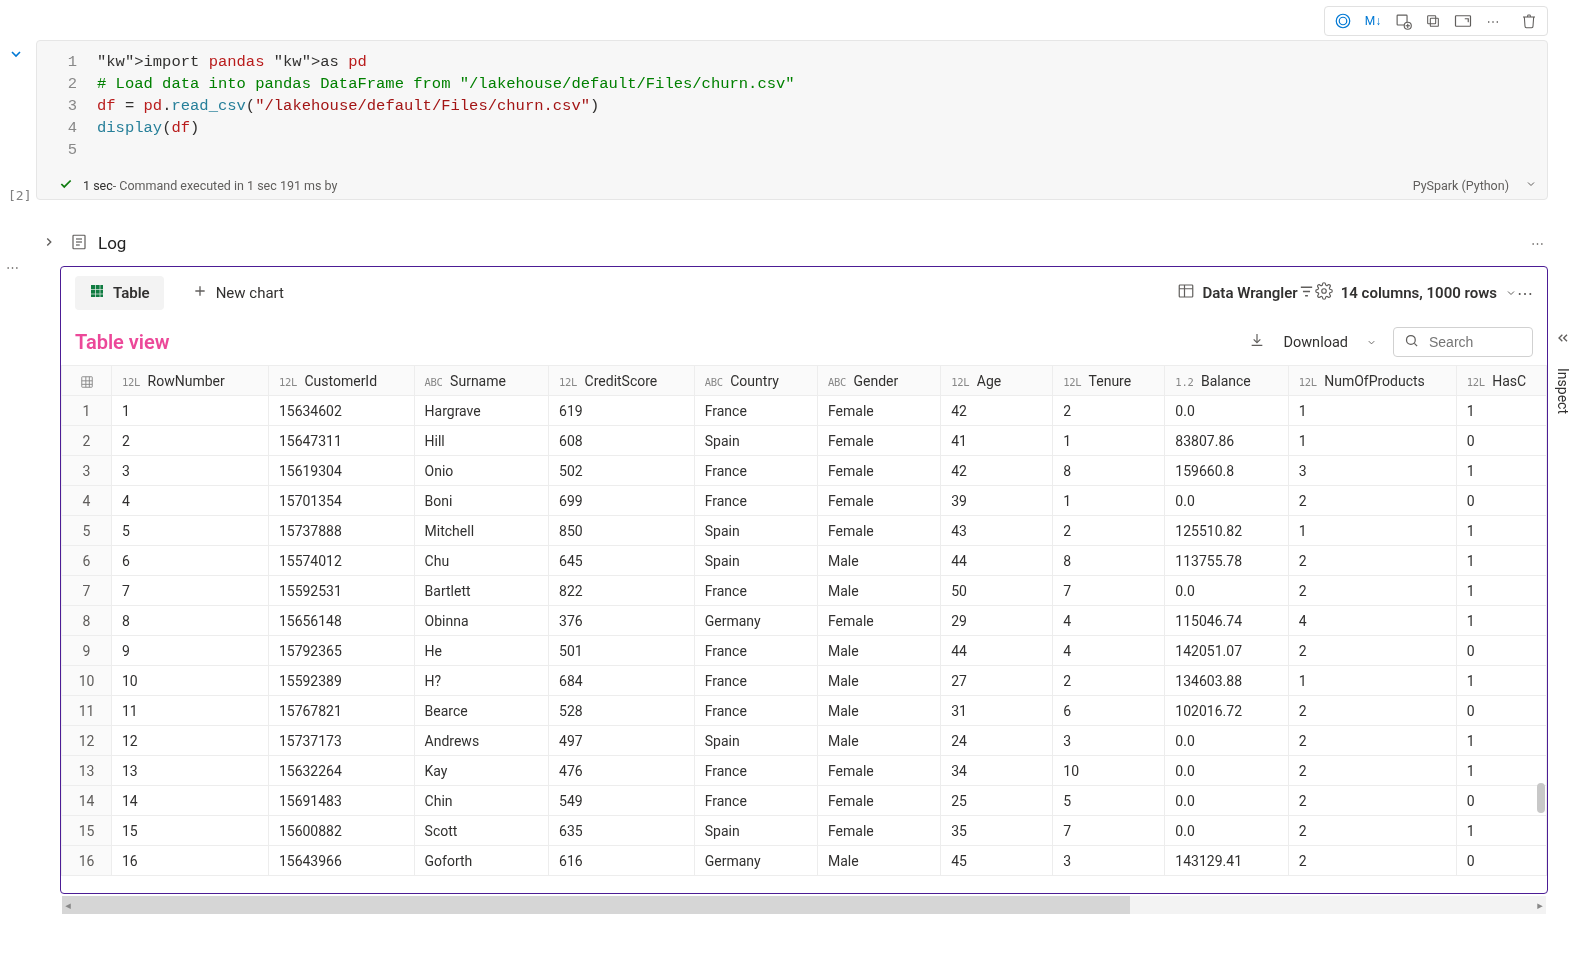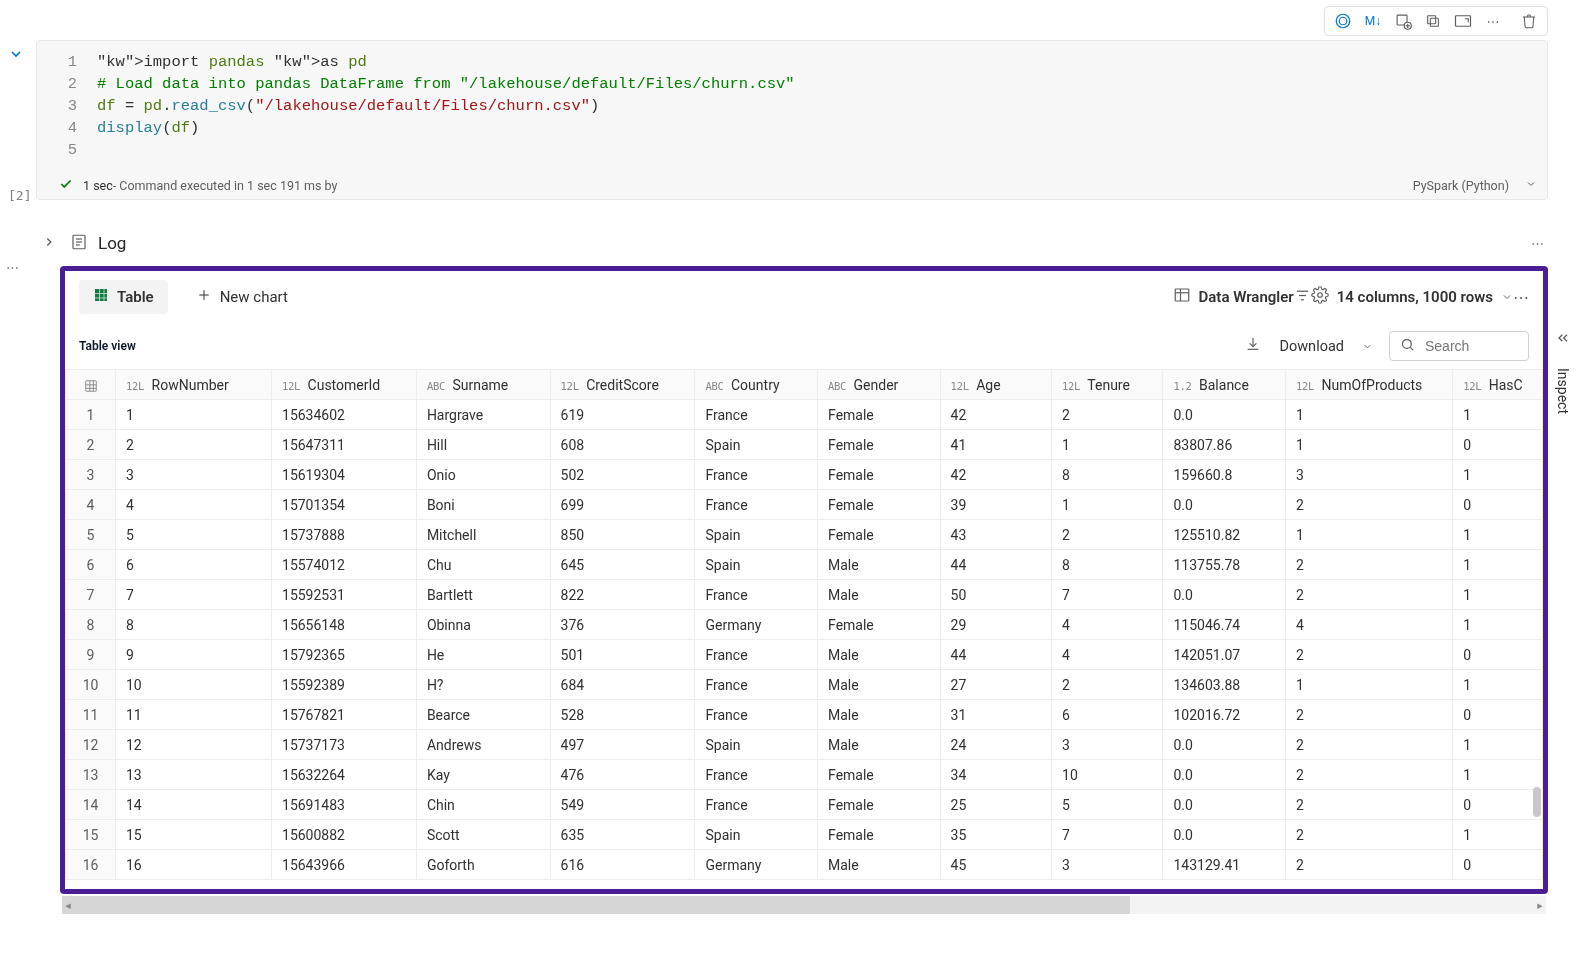--- a/index.html
+++ b/index.html
@@ -64,21 +64,21 @@
     color: #888;
     padding-right: 20px;
     user-select: none;
   }
   .gutter div { height: 22px; }
   .code-lines { flex: 1; white-space: pre; }
   .code-lines .line { height: 22px; }
   .pe { color: #267f99; }
   .cm { color: #008000; }
   .st { color: #a31515; }
-  .fn { color: #4d7c0f; }
+  .fn { color: #b91c1c; }
 
   
   .status-bar {
     height: 28px;
     display: flex; align-items: center;
     padding: 0 10px 0 22px;
     font-size: 12.5px;
     color: #605e5c;
   }
   .status-bar .check {
@@ -133,21 +133,21 @@
     left: 6px; top: 260px;
     color: #605e5c;
     cursor: pointer;
     letter-spacing: 2px;
   }
 
   
   .out-panel {
     position: absolute;
     left: 60px; right: 30px; top: 266px; bottom: 80px;
-    border: 5px solid #4c1d95;
+    border: 1px solid #4c1d95;
     border-radius: 4px;
     background: #fff;
     display: flex; flex-direction: column;
     overflow: hidden;
   }
   .out-toolbar {
     height: 52px;
     display: flex; align-items: center;
     padding: 0 14px;
     gap: 14px;
@@ -183,22 +183,22 @@
     cursor: pointer;
   }
   .cols-btn .gear { color: #605e5c; font-size: 17px; }
 
   .table-head-row {
     height: 46px;
     display: flex; align-items: center;
     padding: 0 14px;
   }
   .table-title {
-    font-size: 12px; font-weight: 600;
-    color: #0f172a;
+    font-size: 20px; font-weight: 600;
+    color: #ec4899;
   }
   .table-head-row .right {
     margin-left: auto;
     display: flex; align-items: center; gap: 16px;
   }
   .dl-btn {
     display: flex; align-items: center; gap: 18px;
     font-size: 14.5px;
     cursor: pointer;
     color: #323130;

